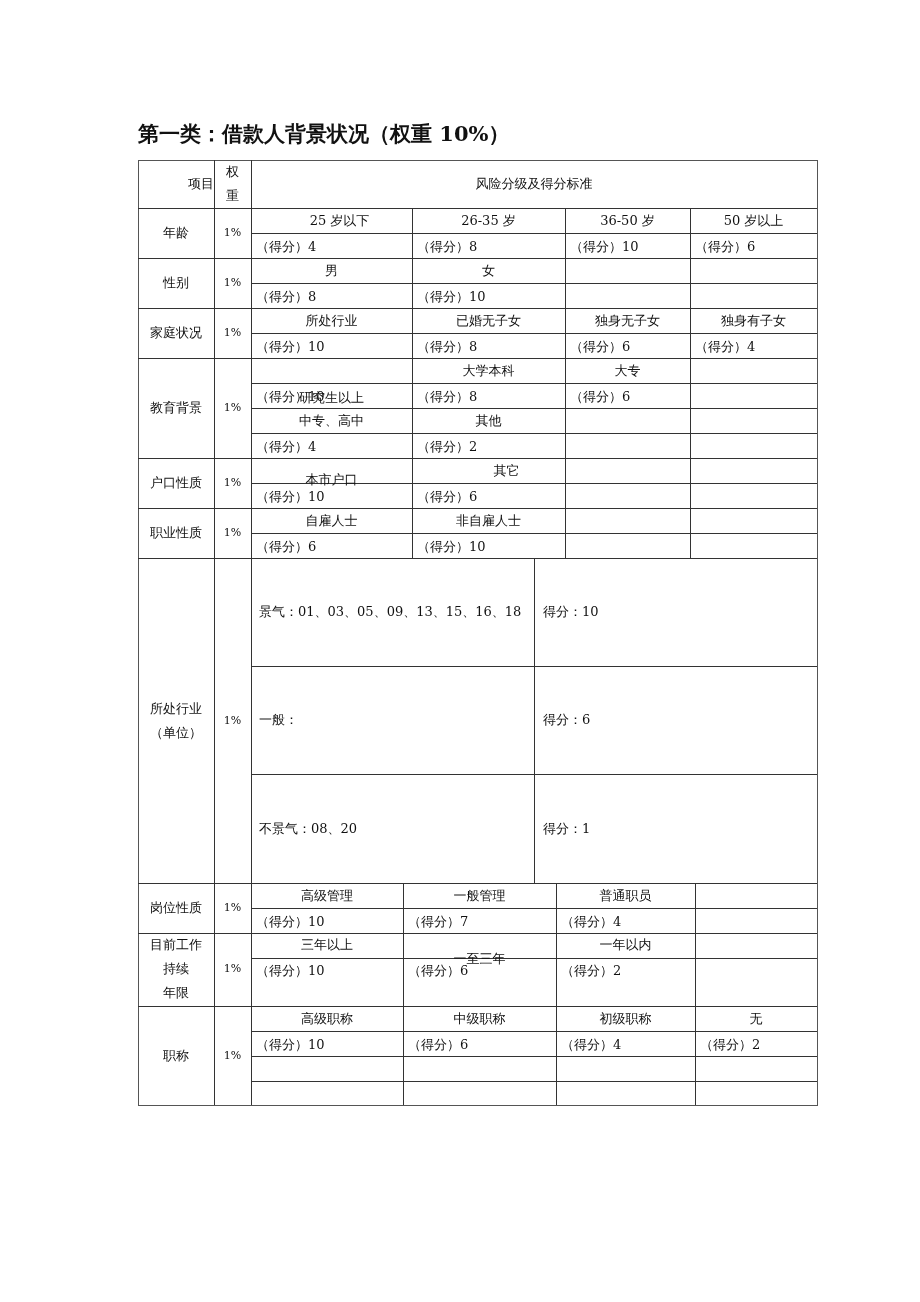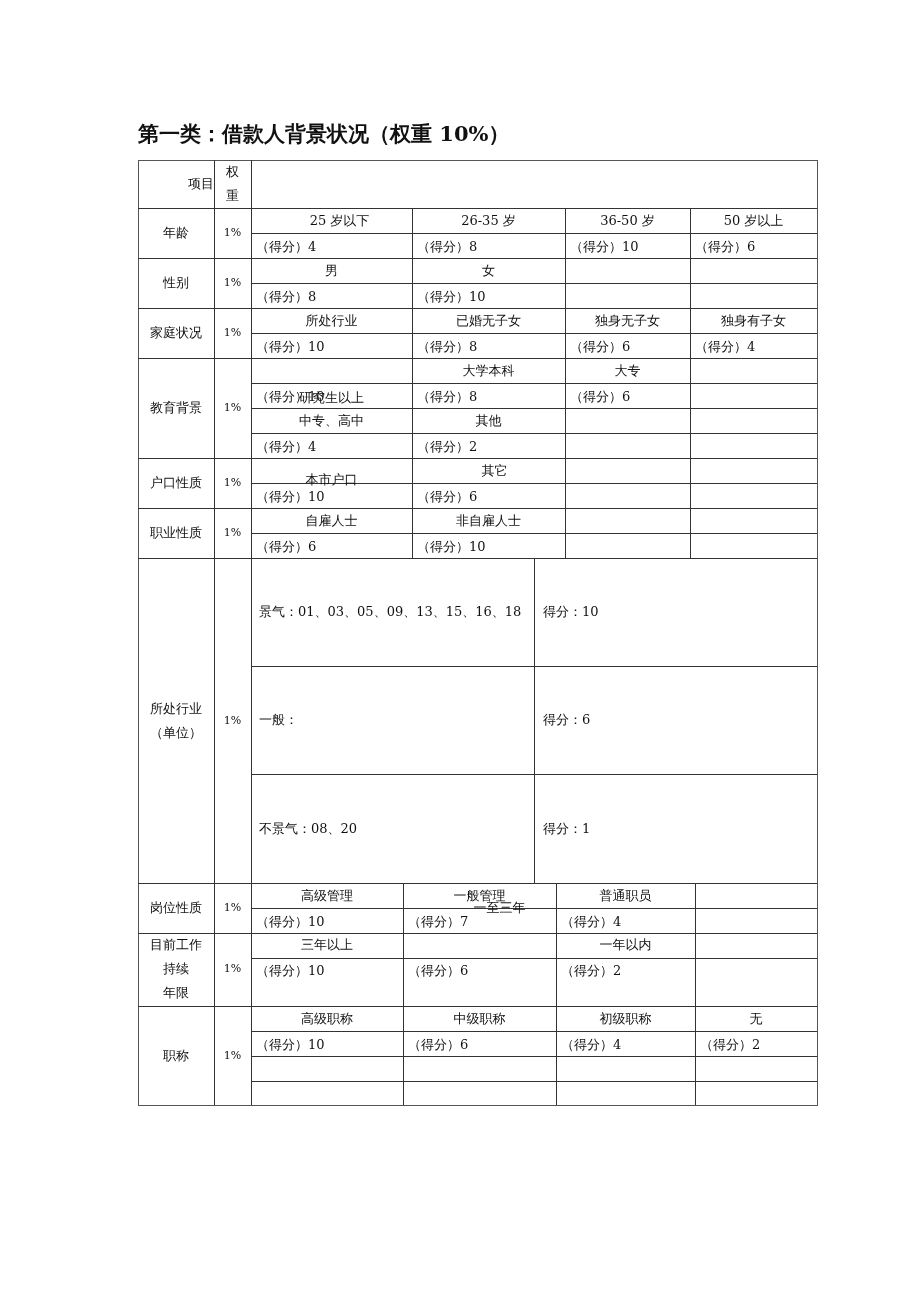--- a/index.html
+++ b/index.html
@@ -58,20 +58,21 @@
 
   <div class="vl" style="left:396px; top:398px; height:325px;"></div>
 
   <div class="vl" style="left:265px; top:723px; height:222px;"></div>
   <div class="vl" style="left:418px; top:723px; height:222px;"></div>
   <div class="vl" style="left:557px; top:723px; height:222px;"></div>
 
   <div class="lbl" style="left:0; top:12px; width:76px;text-align:right;">项目</div>
   <div class="lbl" style="left:76px; top:0; width:37px;">权</div>
   <div class="lbl" style="left:76px; top:24px; width:37px;">重</div>
+  <div class="lbl" style="left:113px; top:12px; width:566px;">风险分级及得分标准</div>
 
   <div class="lbl" style="left:0; top:61px; width:76px;">年龄</div>
   <div class="lbl" style="left:76px; top:61px; width:37px; font-size:11px;">1%</div>
   <div class="lbl" style="left:113px; top:49px; width:161px;margin-left:8px;">25 岁以下</div>
   <div class="lbl" style="left:274px; top:49px; width:153px;">26-35 岁</div>
   <div class="lbl" style="left:427px; top:49px; width:125px;">36-50 岁</div>
   <div class="lbl" style="left:552px; top:49px; width:127px;">50 岁以上</div>
   <div class="c" style="left:118px; top:80px;">（得分）4</div>
   <div class="c" style="left:279px; top:80px;">（得分）8</div>
   <div class="c" style="left:432px; top:80px;">（得分）10</div>
@@ -104,21 +105,21 @@
   <div class="c" style="left:279px; top:230px;">（得分）8</div>
   <div class="c" style="left:432px; top:230px;">（得分）6</div>
   <div class="lbl" style="left:113px; top:249px; width:161px;">中专、高中</div>
   <div class="lbl" style="left:274px; top:249px; width:153px;">其他</div>
   <div class="c" style="left:118px; top:280px;">（得分）4</div>
   <div class="c" style="left:279px; top:280px;">（得分）2</div>
 
   <div class="lbl" style="left:0; top:311px; width:76px;">户口性质</div>
   <div class="lbl" style="left:76px; top:311px; width:37px; font-size:11px;">1%</div>
   <div class="lbl" style="left:113px; top:308px; width:161px;">本市户口</div>
-  <div class="lbl" style="left:280px; top:299px; width:153px;">其它</div>
+  <div class="lbl" style="left:292px; top:299px; width:153px;">其它</div>
   <div class="c" style="left:118px; top:330px;">（得分）10</div>
   <div class="c" style="left:279px; top:330px;">（得分）6</div>
 
   <div class="lbl" style="left:0; top:361px; width:76px;">职业性质</div>
   <div class="lbl" style="left:76px; top:361px; width:37px; font-size:11px;">1%</div>
   <div class="lbl" style="left:113px; top:349px; width:161px;">自雇人士</div>
   <div class="lbl" style="left:274px; top:349px; width:153px;">非自雇人士</div>
   <div class="c" style="left:118px; top:380px;">（得分）6</div>
   <div class="c" style="left:279px; top:380px;">（得分）10</div>
 
@@ -139,21 +140,21 @@
   <div class="lbl" style="left:418px; top:724px; width:139px;">普通职员</div>
   <div class="c" style="left:118px; top:755px;">（得分）10</div>
   <div class="c" style="left:270px; top:755px;">（得分）7</div>
   <div class="c" style="left:423px; top:755px;">（得分）4</div>
 
   <div class="lbl" style="left:0; top:773px; width:76px;">目前工作</div>
   <div class="lbl" style="left:0; top:797px; width:76px;">持续</div>
   <div class="lbl" style="left:0; top:821px; width:76px;">年限</div>
   <div class="lbl" style="left:76px; top:797px; width:37px; font-size:11px;">1%</div>
   <div class="lbl" style="left:113px; top:773px; width:152px;">三年以上</div>
-  <div class="lbl" style="left:265px; top:736px; width:153px;padding-left:20px;">一至三年</div>
+  <div class="lbl" style="left:265px; top:787px; width:153px;">一至三年</div>
   <div class="lbl" style="left:418px; top:773px; width:139px;">一年以内</div>
   <div class="c" style="left:118px; top:804px;">（得分）10</div>
   <div class="c" style="left:270px; top:804px;">（得分）6</div>
   <div class="c" style="left:423px; top:804px;">（得分）2</div>
 
   <div class="lbl" style="left:0; top:884px; width:76px;">职称</div>
   <div class="lbl" style="left:76px; top:884px; width:37px; font-size:11px;">1%</div>
   <div class="lbl" style="left:113px; top:847px; width:152px;">高级职称</div>
   <div class="lbl" style="left:265px; top:847px; width:153px;">中级职称</div>
   <div class="lbl" style="left:418px; top:847px; width:139px;font-family:Liberation Serif, serif;">初级职称</div>

